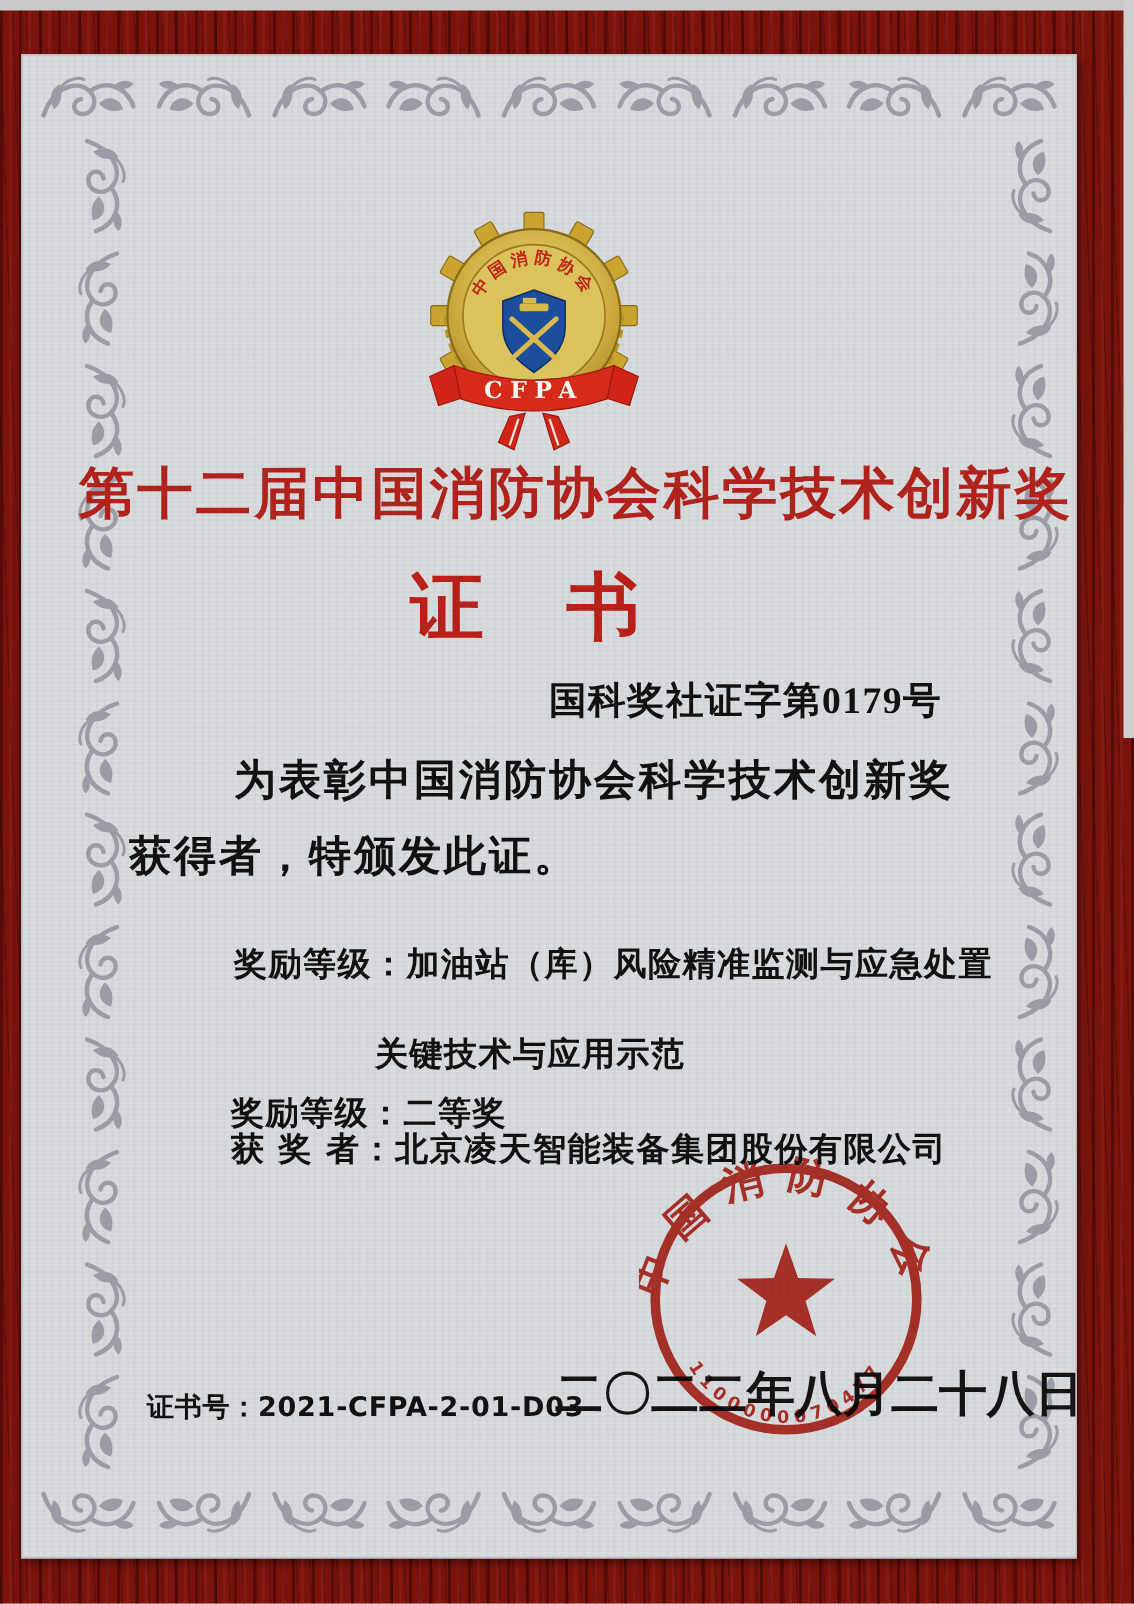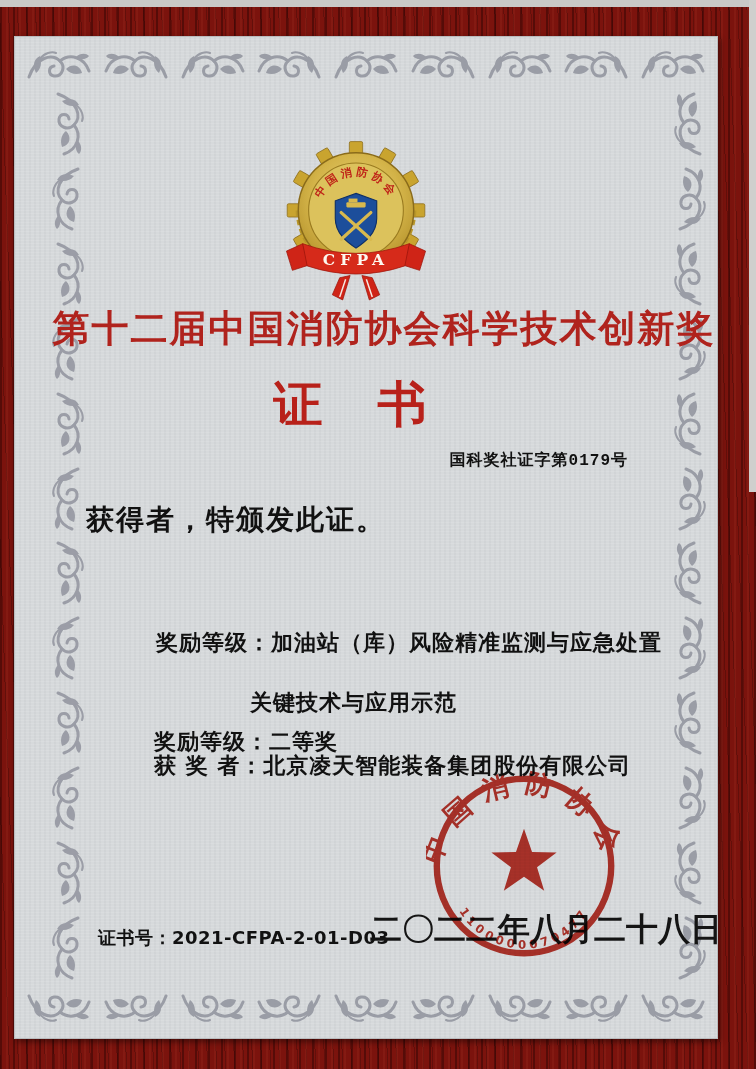--- a/index.html
+++ b/index.html
@@ -49,22 +49,22 @@
     font-size:37px; letter-spacing:2px; white-space:nowrap;
   }
   .doc-title{
     position:absolute; left:0; top:336px; width:672px;
     text-align:center; color:#b8211a; font-weight:bold;
     font-family:"DejaVu Serif", serif;
     font-size:49px; letter-spacing:55px; text-indent:55px; white-space:nowrap;
   }
   .reg-no{
     position:absolute; right:90px; top:414px;
-    color:#111; font-weight:bold; font-size:16px; letter-spacing:1px;
-    font-family:Liberation Mono, monospace;
+    color:#111; font-weight:bold; font-size:25px; letter-spacing:1px;
+    font-family:Liberation Serif, serif;
   }
   .body-text{
     position:absolute; left:72px; top:458px; width:566px;
     color:#111; font-size:28px; letter-spacing:2px; line-height:51px;
     font-family:"DejaVu Serif", serif; font-weight:bold;
   }
   .body-text .line1{ text-indent:70px; }
 
   .detail{ position:absolute; color:#111; font-weight:bold; font-size:22px; letter-spacing:1px;
            font-family:"DejaVu Sans", sans-serif; white-space:nowrap; }
@@ -697,20 +697,21 @@
         <text x="100" y="169" text-anchor="middle" font-size="21" font-weight="bold" fill="#fdf8ef" letter-spacing="7" font-family="'DejaVu Serif', serif">CFPA</text>
       </g>
     </svg>
   </div>
 
   <div class="award-title">第十二届中国消防协会科学技术创新奖</div>
   <div class="doc-title">证书</div>
   <div class="reg-no">国科奖社证字第0179号</div>
 
   <div class="body-text">
+    <div class="line1">为表彰中国消防协会科学技术创新奖</div>
     <div class="line2">获得者，特颁发此证。</div>
   </div>
 
   <div class="detail d-project">
     <span>奖励等级：</span><span>加油站（库）风险精准监测与应急处置</span>
   </div>
   <div class="detail d-project2">关键技术与应用示范</div>
   <div class="detail d-grade">
     <span>奖励等级：</span><span>二等奖</span>
   </div>

